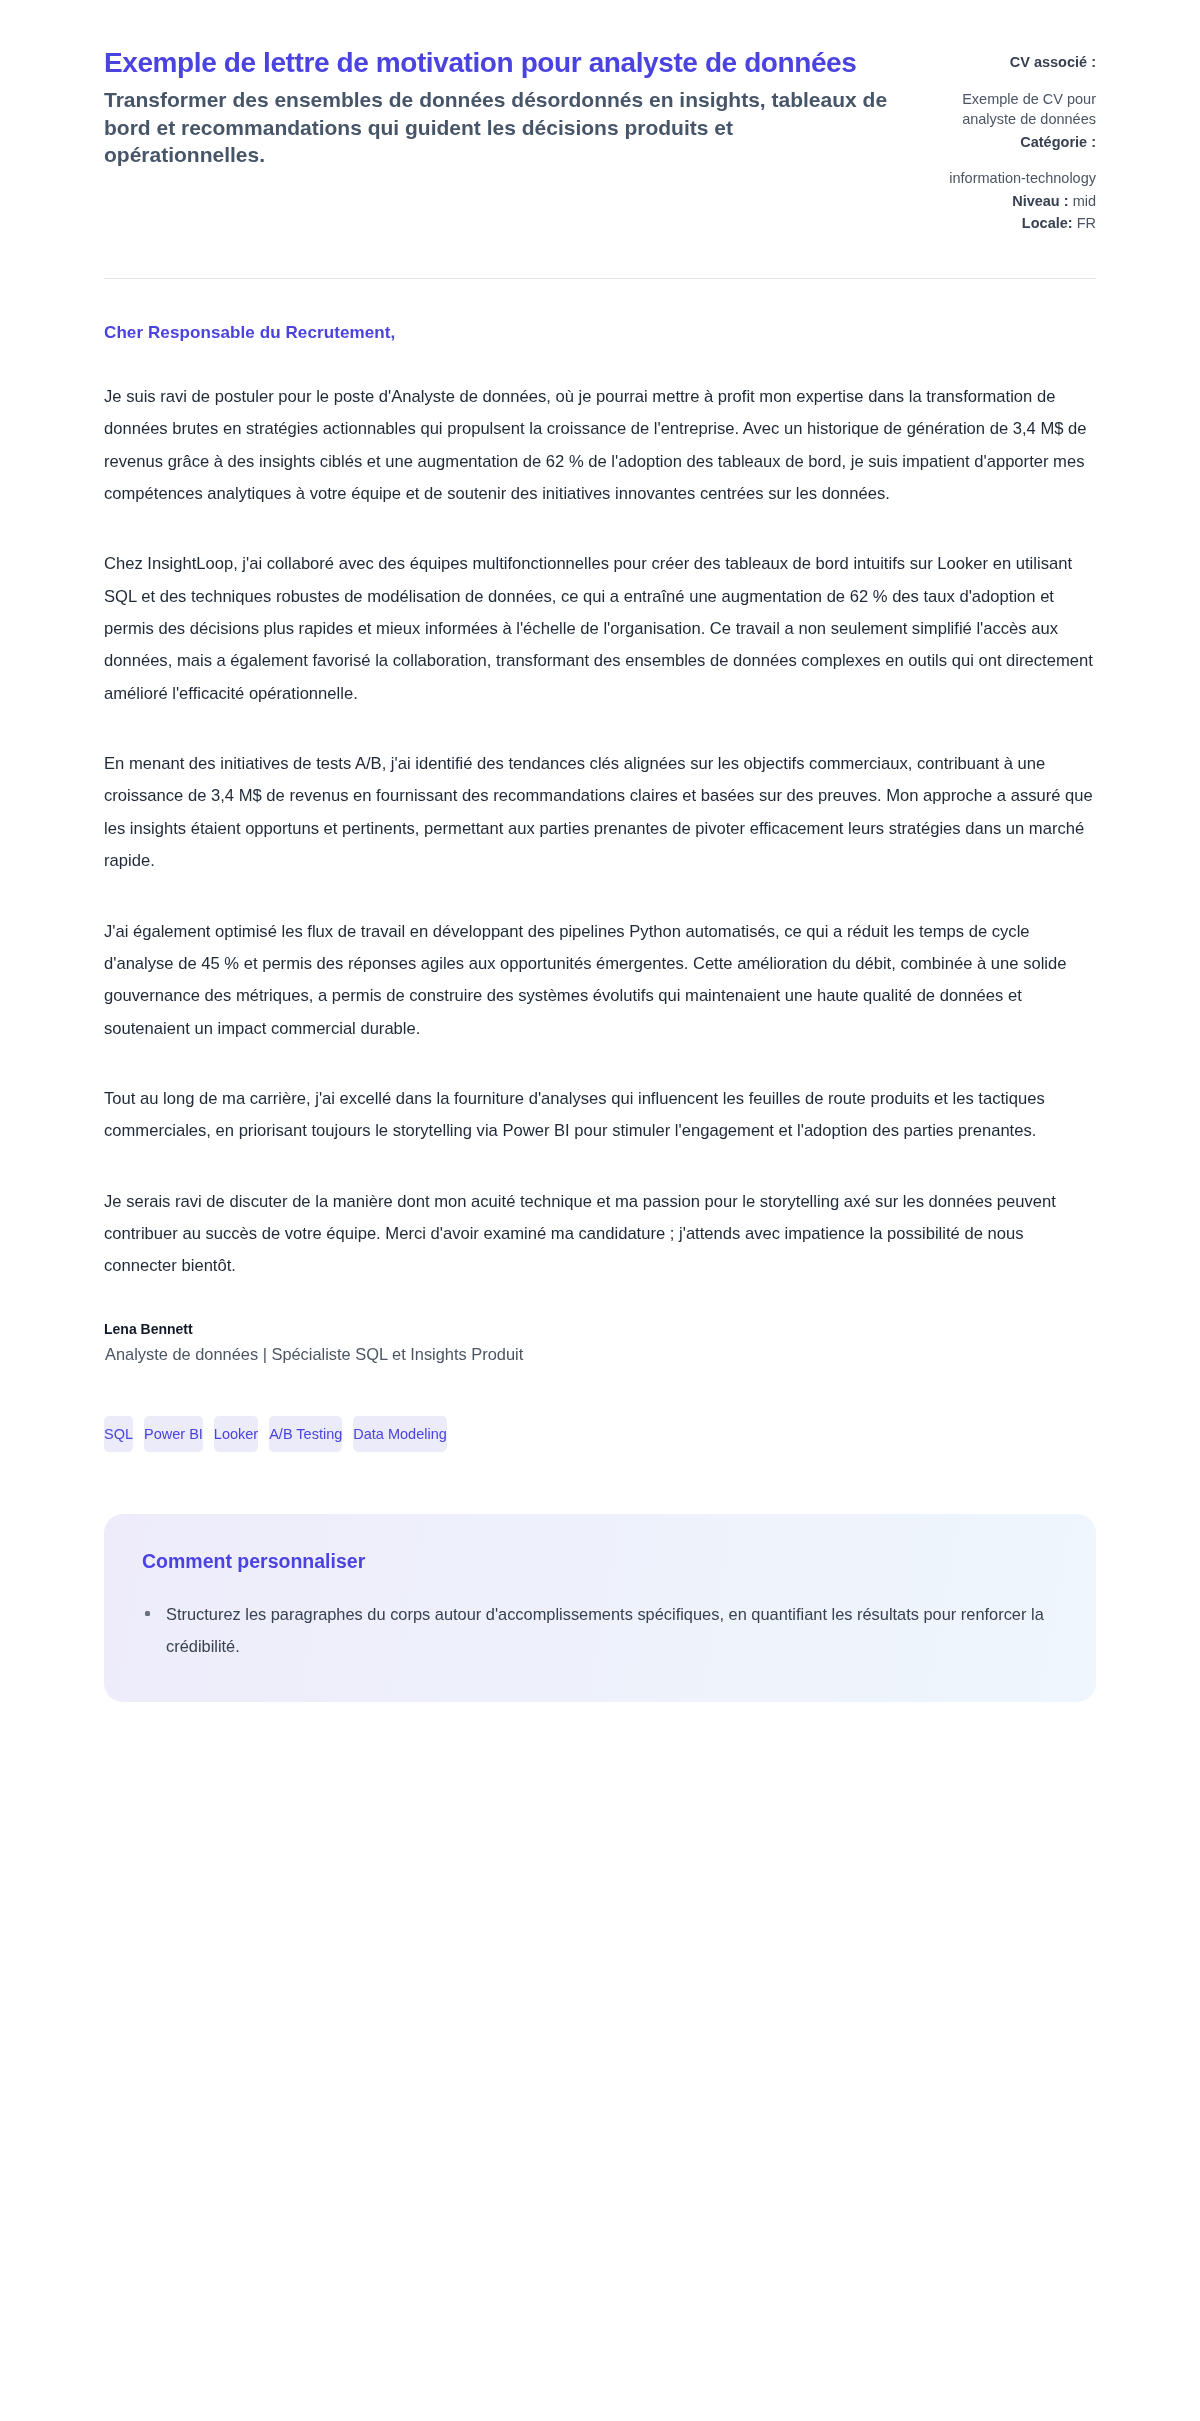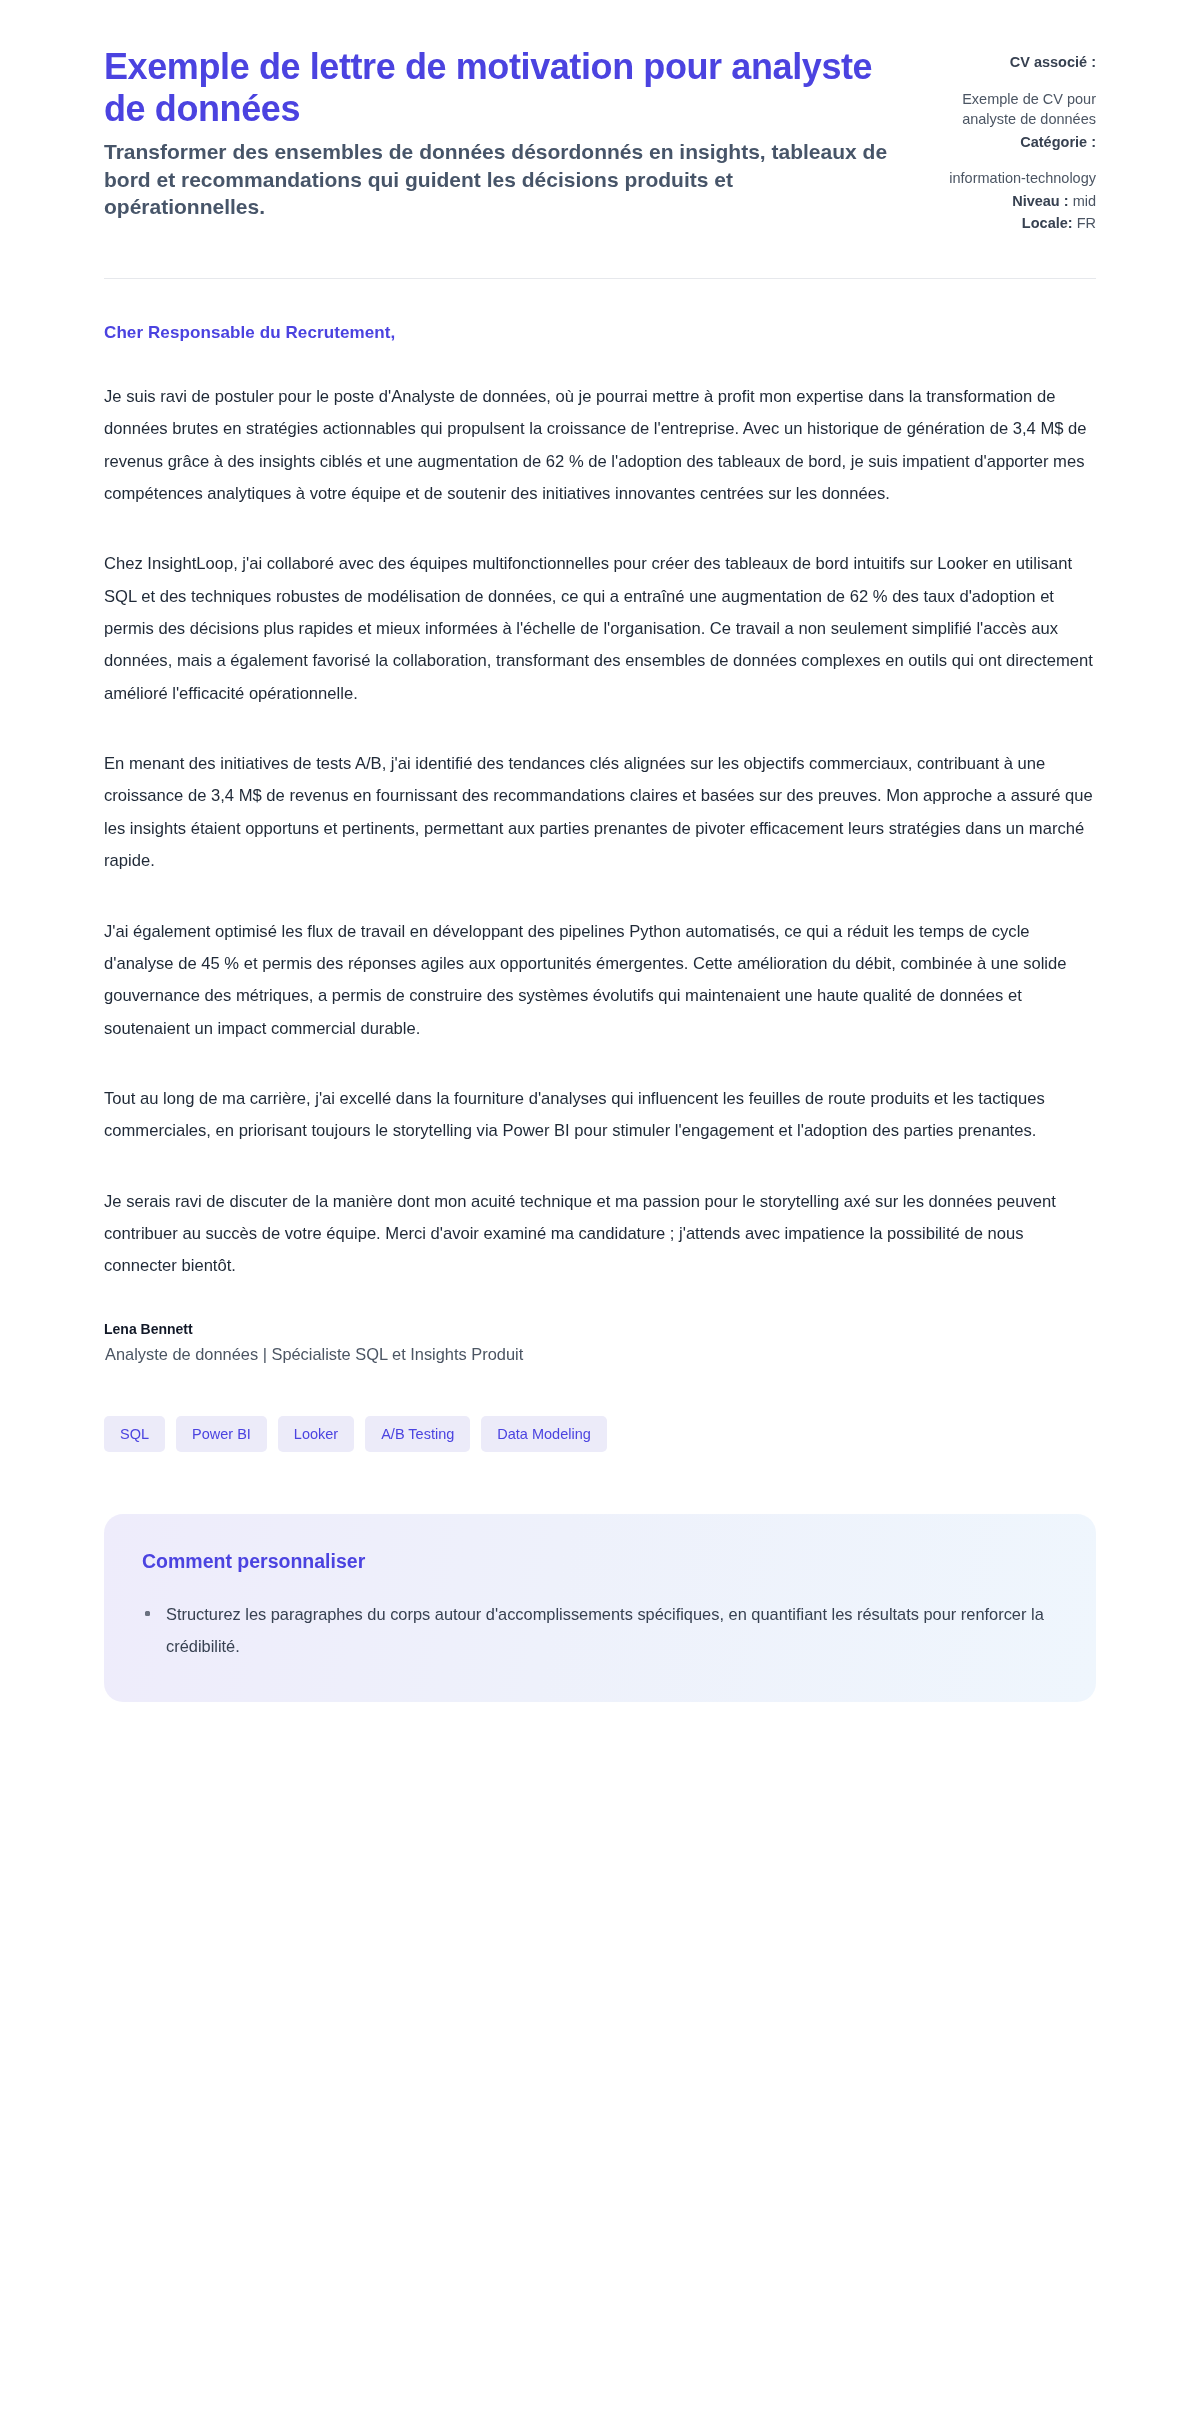--- a/index.html
+++ b/index.html
@@ -27,21 +27,21 @@
     align-items: flex-start;
     justify-content: space-between;
     gap: 40px;
   }
   .header-left {
     flex: 1 1 auto;
     max-width: 790px;
   }
   .doc-title {
     margin: 0;
-    font-size: 36px;
+    font-size: 28px;
     line-height: 1.18;
     font-weight: 700;
     letter-spacing: -0.4px;
     color: #4b43e0;
   }
   .doc-subtitle {
     margin: 7px 0 0 0;
     font-size: 21px;
     line-height: 1.32;
     font-weight: 700;
@@ -119,21 +119,21 @@
     display: flex;
     flex-wrap: wrap;
     gap: 11px;
     margin-top: 52px;
   }
   .tag {
     background: #ecebf9;
     color: #4b43e0;
     font-size: 14.5px;
     line-height: 1;
-    padding: 11px 16px;
+    padding: 11px 0;
     border-radius: 5px;
     white-space: nowrap;
     text-align: right;
   }
 
   
   .callout {
     margin-top: 62px;
     background: linear-gradient(100deg, #eeecfb 0%, #eef1fb 45%, #eff6fd 100%);
     border-radius: 19px;

